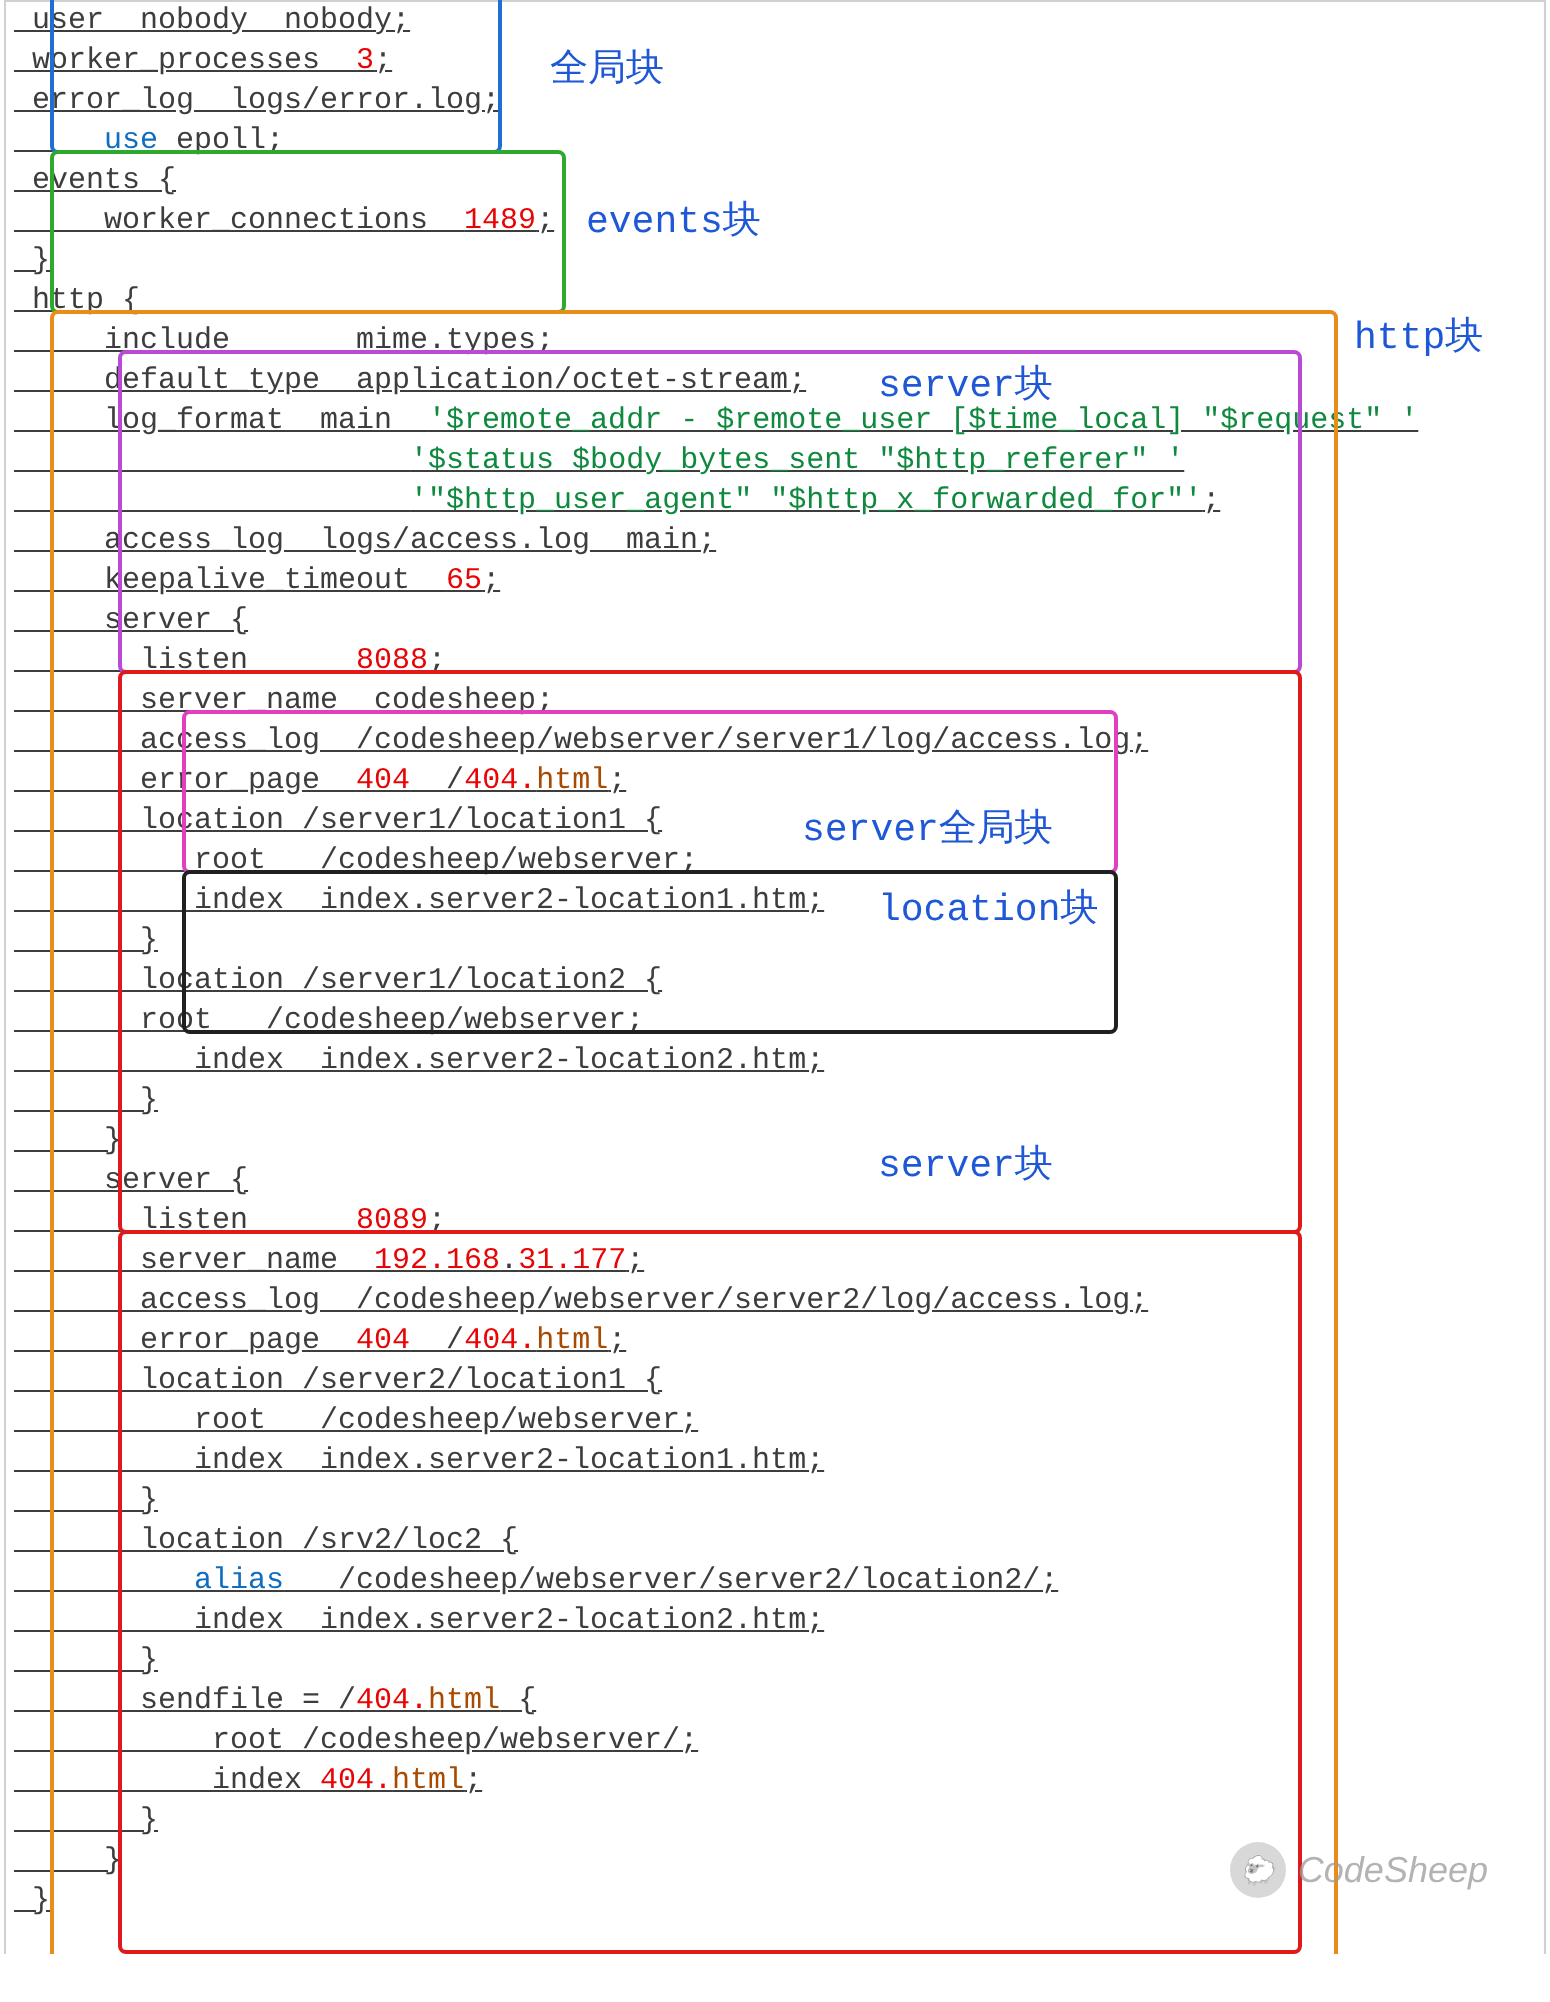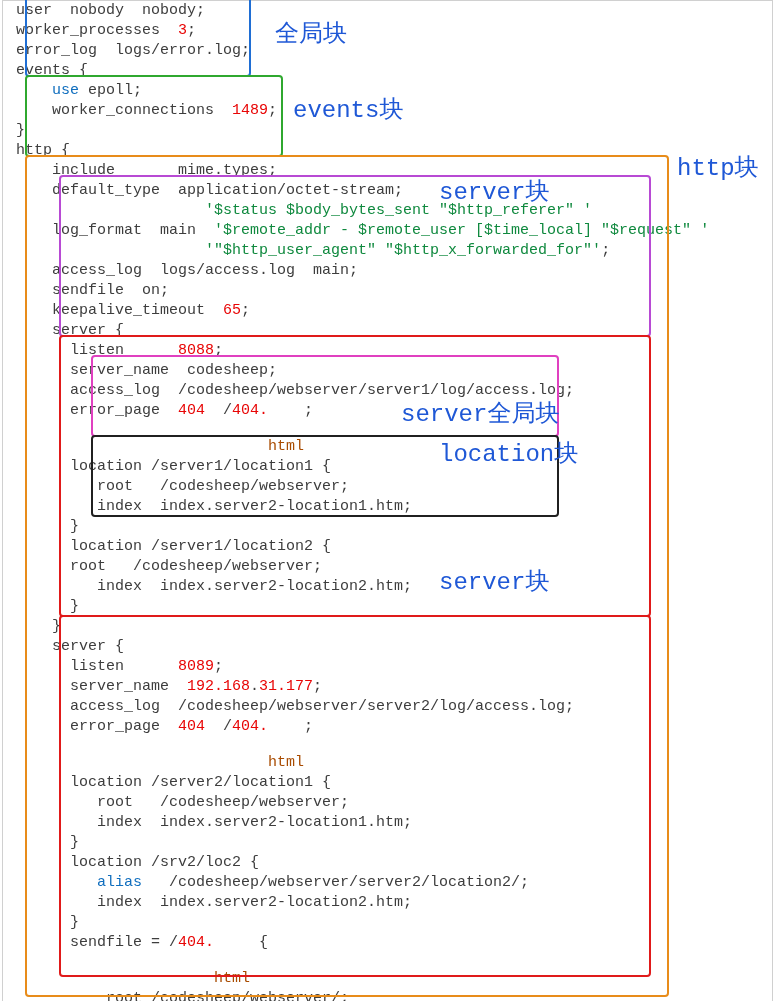--- a/index.html
+++ b/index.html
@@ -1,56 +1,55 @@
 <!DOCTYPE html>
 <html><head>
 <meta charset="utf-8">
 <style>
   html,body{margin:0;padding:0;background:#fff;}
   body{width:775px;font-family:Consolas,Menlo,Monaco,"Courier New",monospace;font-size:15px;line-height:20px;color:#3d3d3d;}
   .wrap{position:relative;border:1px solid #d0d0d0;border-bottom:none;margin:0 2px;padding-bottom:16px;}
   .code{padding:0 0 0 4px;}
-  .ln{white-space:pre;display:flex;}
+  .ln{white-space:pre;display:flex;text-decoration:underline;}
   .ln span{white-space:pre;}
   .k-blue{color:#106ebe;}
   .k-green{color:#0f893e;}
   .k-red{color:#e80505;}
-  .k-brown{color:#a84b00;margin-top:36px;}
+  .k-brown{color:#a84b00;}
   .box{position:absolute;border-radius:4px;pointer-events:none;}
   .b-global{border:2px solid #1f6ed4;}
   .b-events{border:2px solid #2fa82f;}
   .b-http{border:2px solid #e88c1a;}
   .b-httpg{border:2px solid #b84ad4;}
   .b-server{border:2px solid #e01a1a;}
   .b-srvg{border:2px solid #e040c0;}
   .b-loc{border:2px solid #202020;}
-  .lbl{position:absolute;color:#1f58d6;font-family:inherit;font-size:24px;pointer-events:none;}
+  .lbl{position:absolute;color:#1f58d6;font-family:inherit;font-size:19px;pointer-events:none;}
   .watermark{position:absolute;right:28px;bottom:28px;color:#9a9a9a;font-family:sans-serif;font-size:18px;font-style:italic;display:flex;align-items:center;gap:6px;opacity:.75;}
   .watermark .avatar{width:28px;height:28px;border-radius:50%;background:#ccc;display:inline-flex;align-items:center;justify-content:center;font-size:14px;color:#666;}
 </style>
 </head>
 <body>
 
 <div class="wrap">
   <div class="code" id="code">
       <div class="ln"><span> user  nobody  nobody;</span></div>
       <div class="ln"><span> worker_processes  </span><span class="k-red">3</span><span>;</span></div>
       <div class="ln"><span> error_log  logs/error.log;</span></div>
+      <div class="ln"><span>     </span><span class="k-blue">use</span><span> epoll;</span></div>
       <div class="ln"><span> events {</span></div>
-      <div class="ln"><span>     </span><span class="k-blue">use</span><span> epoll;</span></div>
       <div class="ln"><span>     worker_connections  </span><span class="k-red">1489</span><span>;</span></div>
       <div class="ln"><span> }</span></div>
       <div class="ln"><span> http {</span></div>
       <div class="ln"><span>     include       mime.types;</span></div>
       <div class="ln"><span>     default_type  application/octet-stream;</span></div>
+      <div class="ln"><span>     log_format  main  </span><span class="k-green">'$remote_addr - $remote_user [$time_local] "$request" '</span></div>
       <div class="ln"><span>                      </span><span class="k-green">'$status $body_bytes_sent "$http_referer" '</span></div>
-      <div class="ln"><span>     log_format  main  </span><span class="k-green">'$remote_addr - $remote_user [$time_local] "$request" '</span></div>
       <div class="ln"><span>                      </span><span class="k-green">'"$http_user_agent" "$http_x_forwarded_for"'</span><span>;</span></div>
       <div class="ln"><span>     access_log  logs/access.log  main;</span></div>
-      <div class="ln"><span>     sendfile  on;</span></div>
       <div class="ln"><span>     keepalive_timeout  </span><span class="k-red">65</span><span>;</span></div>
       <div class="ln"><span>     server {</span></div>
       <div class="ln"><span>       listen      </span><span class="k-red">8088</span><span>;</span></div>
       <div class="ln"><span>       server_name  codesheep;</span></div>
       <div class="ln"><span>       access_log  /codesheep/webserver/server1/log/access.log;</span></div>
       <div class="ln"><span>       error_page  </span><span class="k-red">404</span><span>  /</span><span class="k-red">404.</span><span class="k-brown">html</span><span>;</span></div>
       <div class="ln"><span>       location /server1/location1 {</span></div>
       <div class="ln"><span>          root   /codesheep/webserver;</span></div>
       <div class="ln"><span>          index  index.server2-location1.htm;</span></div>
       <div class="ln"><span>       }</span></div>

